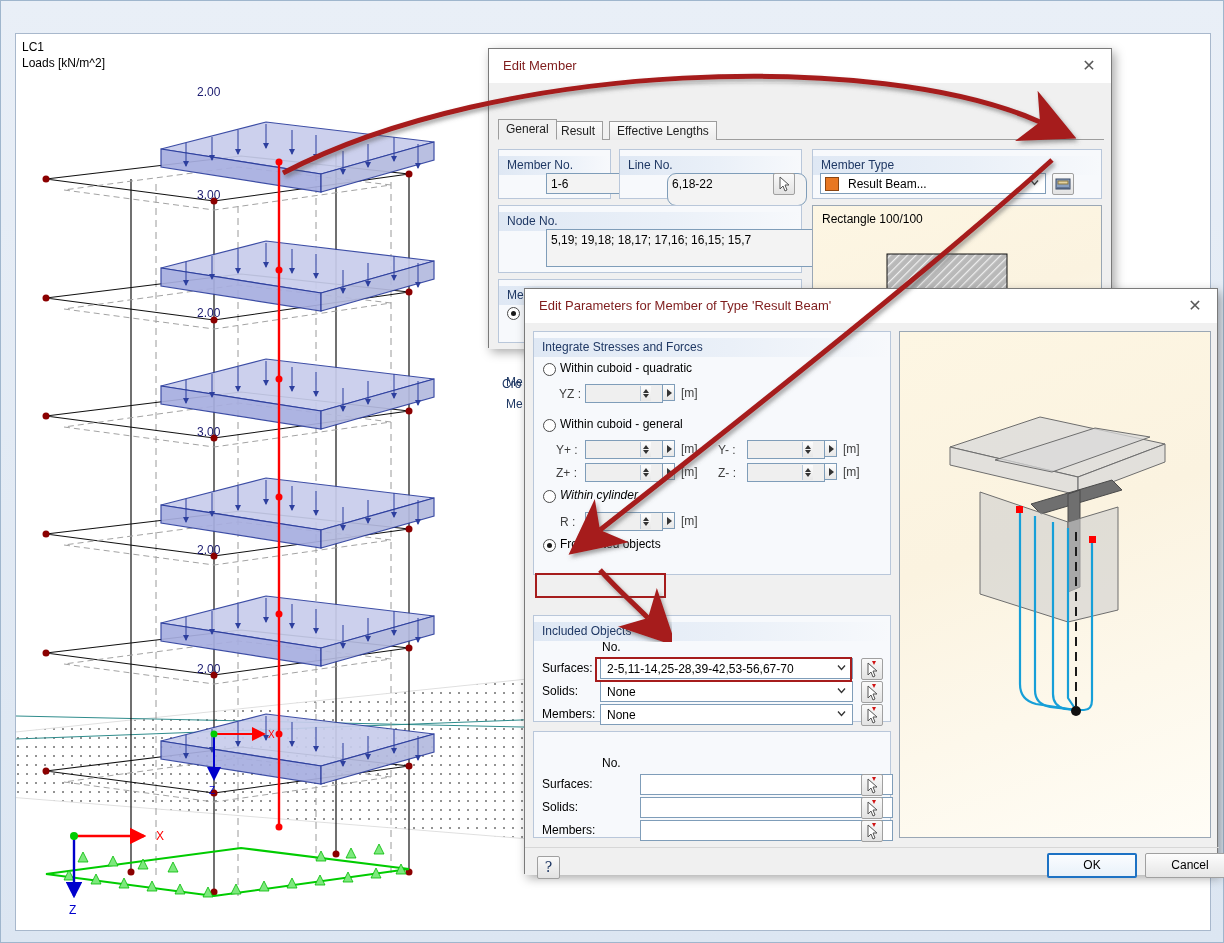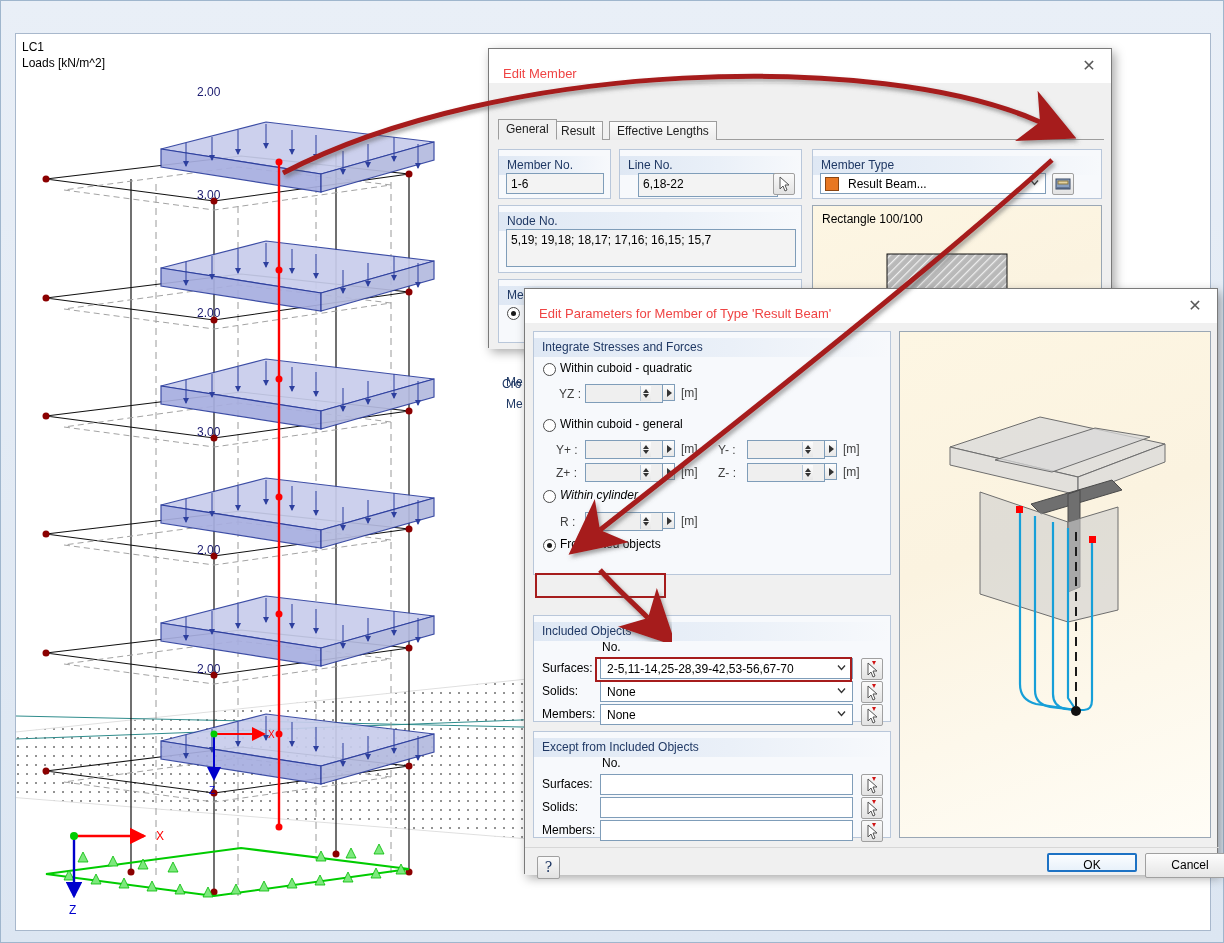--- a/index.html
+++ b/index.html
@@ -62,21 +62,21 @@
     border: 1px solid #7a7a7a;
     box-shadow: 3px 4px 10px rgba(0,0,0,0.35);
   }
   .dlg-title {
     height: 34px; position: relative;
     background: #ffffff;
     border-bottom: 1px solid #ffffff;
   }
   .dlg-title .t {
     position: absolute; left: 14px; top: 9px;
-    font-size: 13px; color: #ef4444; margin-top: 8px;
+    font-size: 13px; color: #7f1d1d;
   }
   .dlg-close {
     position: absolute; right: 10px; top: 6px; width: 24px; height: 22px;
     color: #5a5a5a; font-size: 16px; text-align: center; line-height: 22px;
     font-family: "DejaVu Sans", sans-serif;
   }
   .dlg-body { position: relative; background: #f0f0f0; }
 
   
   .tabstrip { position: absolute; left: 9px; top: 0; height: 21px; }
@@ -104,21 +104,21 @@
     color: #1f3864; font-size: 12px; padding: 2px 0 0 8px;
   }
 
   .lbl { position: absolute; font-size: 12px; color: #000; white-space: nowrap; }
   .lbl.dim { color: #404040; }
   .lbl.blue { color: #1f3864; }
 
   .txtbox {
     position: absolute; background: #f3f3f3; border: 1px solid #7f9db9;
     font-size: 12px; color: #000; padding: 2px 4px; line-height: 16px;
-    overflow: hidden; white-space: nowrap;
+    overflow: hidden; white-space: nowrap; margin-left: 40px;
   }
   .txtbox.white { background: #ffffff; }
   .txtbox.multi { white-space: normal; }
 
   .combo {
     position: absolute; background: #ffffff; border: 1px solid #7f9db9;
     font-size: 12px; color: #000; padding-left: 5px; line-height: 18px;
   }
   .combo .cv { position: absolute; left: 6px; top: 1px; }
   .combo .cv.pad { left: 27px; }
@@ -479,21 +479,21 @@
         <div class="tab" style="left:111px;">Effective Lengths</div>
       </div>
 
       <div class="grp" style="left:9px; top:66px; width:113px; height:50px;">
         <div class="cap">Member No.</div>
         <div class="txtbox" style="left:7px; top:23px; width:98px; height:21px;">1-6</div>
       </div>
 
       <div class="grp" style="left:130px; top:66px; width:183px; height:50px;">
         <div class="cap">Line No.</div>
-        <div class="txtbox" style="left:18px; top:23px; width:140px; height:24px;">6,18-22</div>
+        <div class="txtbox" style="left:7px; top:23px; width:140px; height:33px;border-radius:9px;">6,18-22</div>
         <div class="pickbtn" style="left:153px; top:23px;">
           <svg width="20" height="20" viewBox="0 0 20 20">
               <path d="M6 3 L6 15 L9 12 L11 17 L13 16 L11 11 L15 11 Z" fill="#fff" stroke="#555"></path>
             </svg>
         </div>
       </div>
 
       <div class="grp" style="left:323px; top:66px; width:290px; height:50px;">
         <div class="cap">Member Type</div>
         <div class="combo" style="left:7px; top:23px; width:226px; height:21px;">
@@ -677,21 +677,20 @@
         <div class="pickbtn" style="left:327px; top:88px;">
           <svg width="20" height="20" viewBox="0 0 20 20">
               <path d="M6 4 L6 16 L9 13 L11 18 L13 17 L11 12 L15 12 Z" fill="#fff" stroke="#555"></path>
               <path d="M10 2 L14 2 L12 6 Z" fill="#d01414"></path>
             </svg>
         </div>
       </div>
       <div class="redbox" style="left:70px; top:334px; width:257px; height:25px;"></div>
 
       <div class="grp" style="left:8px; top:408px; width:358px; height:107px;">
-        <div class="cap">Except from Included Objects</div>
         <div class="lbl" style="left:68px; top:24px;">No.</div>
 
         <div class="lbl" style="left:8px; top:45px;">Surfaces:</div>
         <div class="txtbox white" style="left:66px; top:42px; width:253px; height:21px;"></div>
         <div class="pickbtn" style="left:327px; top:42px;">
           <svg width="20" height="20" viewBox="0 0 20 20">
               <path d="M6 4 L6 16 L9 13 L11 18 L13 17 L11 12 L15 12 Z" fill="#fff" stroke="#555"></path>
               <path d="M10 2 L14 2 L12 6 Z" fill="#d01414"></path>
             </svg>
         </div>
@@ -748,21 +747,21 @@
           <rect x="116" y="174" width="7" height="7" fill="#ff0000"></rect>
           <rect x="189" y="204" width="7" height="7" fill="#ff0000"></rect>
 
           <circle cx="176" cy="379" r="5" fill="#111"></circle>
         </svg>
       </div>
 
       <div class="sep" style="left:0; top:524px; width:694px;"></div>
 
       <div class="helpbtn" style="left:12px; top:533px;">?</div>
-      <div class="btn primary" style="left:522px; top:530px; width:90px; height:19px; line-height:21px;">OK</div>
+      <div class="btn primary" style="left:522px; top:530px; width:90px; height:25px; line-height:21px;">OK</div>
       <div class="btn" style="left:620px; top:530px; width:90px; height:25px; line-height:23px;">Cancel</div>
     </div>
   </div>
 
   <svg class="ovl" width="1224" height="943">
     <defs>
       <marker id="redhead" markerWidth="11" markerHeight="11" refX="3" refY="5.5" orient="auto">
         <path d="M0,0 L11,5.5 L0,11 L3,5.5 z" fill="#a61c1c"></path>
       </marker>
       <filter id="softsh" x="-30%" y="-30%" width="180%" height="180%">

